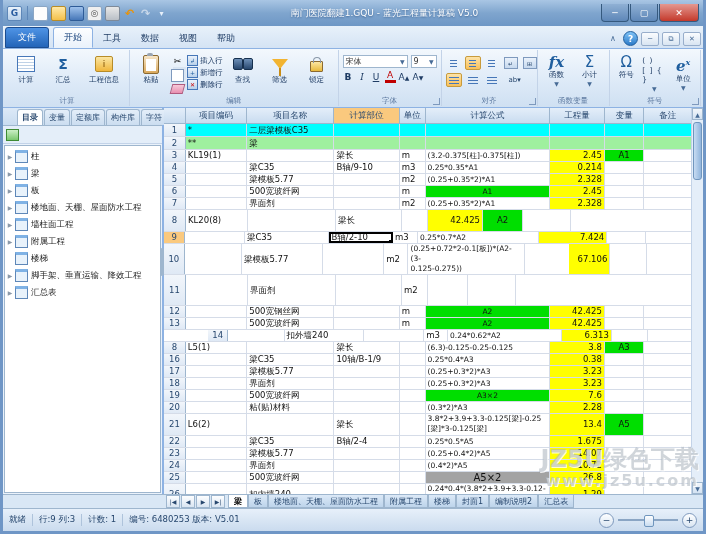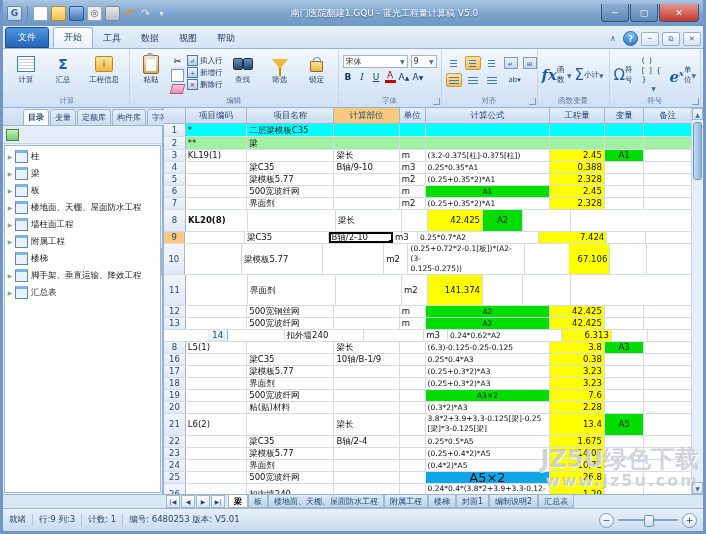--- a/index.html
+++ b/index.html
@@ -67,32 +67,32 @@
   .fbtn.i{font-style:italic;font-family:"DejaVu Serif",serif;}
   .fbtn.u{text-decoration:underline;}
   .fbtn.colorA{color:#C00000;border-bottom:3px solid #C00000;line-height:9px;}
   .aligngrp{display:flex;flex-direction:column;gap:3px;padding-top:4px;}
   .alrow{display:flex;gap:3px;align-items:center;}
   .albtn{width:14px;height:12px;border:1px solid transparent;display:flex;align-items:center;justify-content:center;text-align:right;}
   .albtn.on{background:linear-gradient(#FDE3A7,#F8C05B);border:1px solid #C89B3C;border-radius:2px;}
   .allines{width:10px;height:8px;background:repeating-linear-gradient(0deg,#4677B8,#4677B8 1px,transparent 1px,transparent 3px);}
   .allines.short{width:7px;}
   .ic-merge{width:13px;height:10px;border:1px solid #7E99BD;background:linear-gradient(#EAF2FB,#C6D9EE);font-size:6px;color:#27476E;display:flex;align-items:center;justify-content:center;}
-  .stack2{display:flex;flex-direction:row;align-items:center;font-size:7.5px;color:#1F3C64;padding-top:2px;width:30px;}
+  .stack2{display:flex;flex-direction:column;align-items:center;font-size:7.5px;color:#1F3C64;padding-top:2px;width:30px;}
   .stack2 .g{font-size:15px;color:#1F5E9E;line-height:16px;}
   .stack2 .fx{font-family:"DejaVu Serif",serif;font-style:italic;font-weight:bold;}
   .stack2 .darr{font-size:6px;color:#476B96;}
   .brk{display:flex;flex-direction:column;gap:1px;padding-top:4px;font-size:7.5px;color:#1F3C64;}
   .brk span{letter-spacing:1px;}
   .sup{font-size:8px;vertical-align:super;}
   
   .main{position:absolute;left:0;top:108px;right:0;bottom:37px;background:#fff;display:flex;}
   
   .leftpanel{width:161px;border-right:2px solid #8DB2E3;box-sizing:border-box;background:#EAF2FB;display:flex;flex-direction:column;position:relative;}
-  .ptabs{display:flex;align-items:flex-end;height:17px;background:linear-gradient(#DCE9F7,#C9DCF0);border-bottom:1px solid #9EB6CE;padding-left:20px;}
+  .ptabs{display:flex;align-items:flex-end;height:17px;background:linear-gradient(#DCE9F7,#C9DCF0);border-bottom:1px solid #9EB6CE;padding-left:20px;justify-content:center;}
   .ptab{font-size:8px;color:#27476E;padding:2px 4px;border:1px solid #9EB6CE;border-bottom:none;border-radius:3px 3px 0 0;background:linear-gradient(#E4EEF9,#CBDDF0);margin-right:1px;white-space:nowrap;}
   .ptab.active{background:#FDFEFF;font-weight:bold;}
   .ptoolbar{height:15px;display:flex;align-items:center;padding:1px 3px;border-bottom:1px solid #C3D3E8;background:#E4EEF9;}
   .ptool-ic{width:11px;height:10px;background:linear-gradient(#CBEFC6,#7BC86F);border:1px solid #3E8A34;}
   .tree{flex:1;background:#fff;border:1px solid #9EB6CE;margin:1px;overflow:hidden;padding-top:2px;}
   .tree-item{display:flex;align-items:center;height:17px;font-size:8.5px;color:#222;white-space:nowrap;overflow:hidden;}
   .tree-arrow{width:10px;text-align:center;color:#8A98A8;font-size:6px;}
   .tree-ic{width:11px;height:9px;border:1px solid #5E87B8;background:#E8F2FB;border-top:3px solid #7FB2E5;margin-right:3px;flex:none;}
   .splitter{position:absolute;right:-2px;top:140px;width:4px;height:28px;background:#9EB6CE;border-radius:2px;}
   
@@ -450,21 +450,21 @@
               <div class="gcell ctr" style="width: 40px; background: rgb(0, 222, 0);">A1</div>
               <div class="gcell" style="width: 48px;"></div>
             </div>
             <div class="grow" style="height: 12px;">
               <div class="gcell num" style="width: 22px;">4</div>
               <div class="gcell" style="width: 62px;"></div>
               <div class="gcell" style="width: 88px;">梁C35</div>
               <div class="gcell" style="width: 66px;">B轴/9-10</div>
               <div class="gcell" style="width: 26px;">m3</div>
               <div class="gcell" style="width: 126px; font-size: 7.5px; line-height: 10px; align-items: center;">0.25*0.35*A1</div>
-              <div class="gcell qty" style="width: 55px; background: rgb(255, 255, 0);">0.388</div>
+              <div class="gcell qty" style="width: 55px; background: rgb(255, 255, 0);">0.214</div>
               <div class="gcell ctr" style="width: 40px;"></div>
               <div class="gcell" style="width: 48px;"></div>
             </div>
             <div class="grow" style="height: 12px;">
               <div class="gcell num" style="width: 22px;">5</div>
               <div class="gcell" style="width: 62px;"></div>
               <div class="gcell" style="width: 88px;">梁模板5.77</div>
               <div class="gcell" style="width: 66px;"></div>
               <div class="gcell" style="width: 26px;">m2</div>
               <div class="gcell" style="width: 126px; font-size: 7.5px; line-height: 10px; align-items: center;">(0.25+0.35*2)*A1</div>
@@ -489,21 +489,21 @@
               <div class="gcell" style="width: 88px;">界面剂</div>
               <div class="gcell" style="width: 66px;"></div>
               <div class="gcell" style="width: 26px;">m2</div>
               <div class="gcell" style="width: 126px; font-size: 7.5px; line-height: 10px; align-items: center;">(0.25+0.35*2)*A1</div>
               <div class="gcell qty" style="width: 55px; background: rgb(255, 255, 0);">2.328</div>
               <div class="gcell ctr" style="width: 40px;"></div>
               <div class="gcell" style="width: 48px;"></div>
             </div>
             <div class="grow" style="height: 22px;">
               <div class="gcell num" style="width: 22px;">8</div>
-              <div class="gcell" style="width: 62px; font-weight: bold;">KL20(8)</div>
+              <div class="gcell" style="width: 62px;">KL20(8)</div>
               <div class="gcell" style="width: 88px;"></div>
               <div class="gcell" style="width: 66px;">梁长</div>
               <div class="gcell" style="width: 26px;"></div>
               <div class="gcell qty" style="width: 55px; background: rgb(255, 255, 0);">42.425</div>
               <div class="gcell ctr" style="width: 40px; background: rgb(0, 222, 0);">A2</div>
               <div class="gcell" style="width: 48px;"></div>
             </div>
             <div class="grow" style="height: 12px;">
               <div class="gcell num" style="width: 22px; background: rgb(250, 201, 126);">9</div>
               <div class="gcell" style="width: 62px;"></div>
@@ -527,21 +527,20 @@
               <div class="gcell qty" style="width: 45px; background: rgb(255, 255, 0); margin-left: 44px;">67.106</div>
               <div class="gcell ctr" style="width: 40px;"></div>
               <div class="gcell" style="width: 48px;"></div>
             </div>
             <div class="grow" style="height: 31px;">
               <div class="gcell num" style="width: 22px;">11</div>
               <div class="gcell" style="width: 62px;"></div>
               <div class="gcell" style="width: 88px;">界面剂</div>
               <div class="gcell" style="width: 66px;"></div>
               <div class="gcell" style="width: 26px;">m2</div>
-              <div class="gcell qty" style="width: 55px; background: rgb(255, 255, 0);">141.374</div>
               <div class="gcell ctr" style="width: 40px;"></div>
               <div class="gcell" style="width: 48px;"></div>
             </div>
             <div class="grow" style="height: 12px;">
               <div class="gcell num" style="width: 22px;">12</div>
               <div class="gcell" style="width: 62px;"></div>
               <div class="gcell" style="width: 88px;">500宽钢丝网</div>
               <div class="gcell" style="width: 66px;"></div>
               <div class="gcell" style="width: 26px;">m</div>
               <div class="gcell" style="width: 126px; font-size: 7.5px; line-height: 10px; align-items: center; background: rgb(0, 222, 0); justify-content: center;">A2</div>
@@ -681,21 +680,21 @@
               <div class="gcell qty" style="width: 55px; background: rgb(255, 255, 0);">10.72</div>
               <div class="gcell ctr" style="width: 40px;"></div>
               <div class="gcell" style="width: 48px;"></div>
             </div>
             <div class="grow" style="height: 12px;">
               <div class="gcell num" style="width: 22px;">25</div>
               <div class="gcell" style="width: 62px;"></div>
               <div class="gcell" style="width: 88px;">500宽玻纤网</div>
               <div class="gcell" style="width: 66px;"></div>
               <div class="gcell" style="width: 26px;"></div>
-              <div class="gcell" style="width: 126px; font-size: 13px; line-height: 10px; align-items: center; background: #0ea5e9; justify-content: center;">A5×2</div>
+              <div class="gcell" style="width: 126px; font-size: 10px; line-height: 10px; align-items: center; background: #a3a3a3; justify-content: center;">A5×2</div>
               <div class="gcell qty" style="width: 55px; background: rgb(255, 255, 0);">26.8</div>
               <div class="gcell ctr" style="width: 40px;"></div>
               <div class="gcell" style="width: 48px;"></div>
             </div>
             <div class="grow" style="height: 22px;">
               <div class="gcell num" style="width: 22px;">26</div>
               <div class="gcell" style="width: 62px;"></div>
               <div class="gcell" style="width: 88px;">扣内墙240</div>
               <div class="gcell" style="width: 66px;"></div>
               <div class="gcell" style="width: 26px;"></div>

